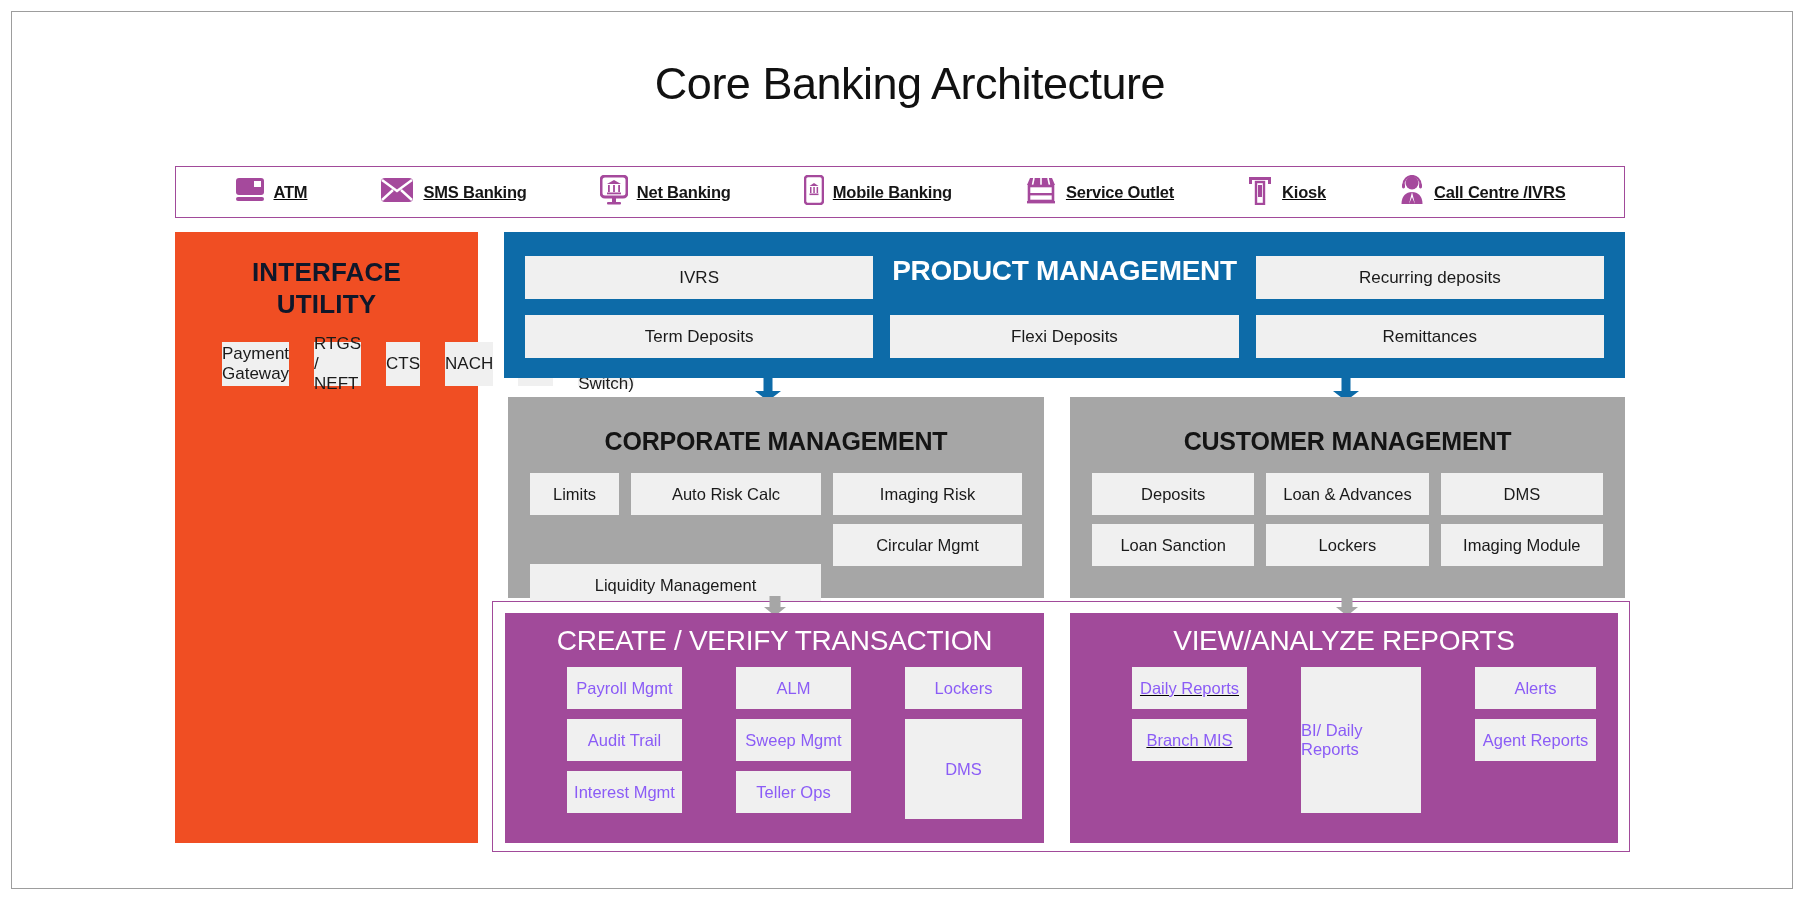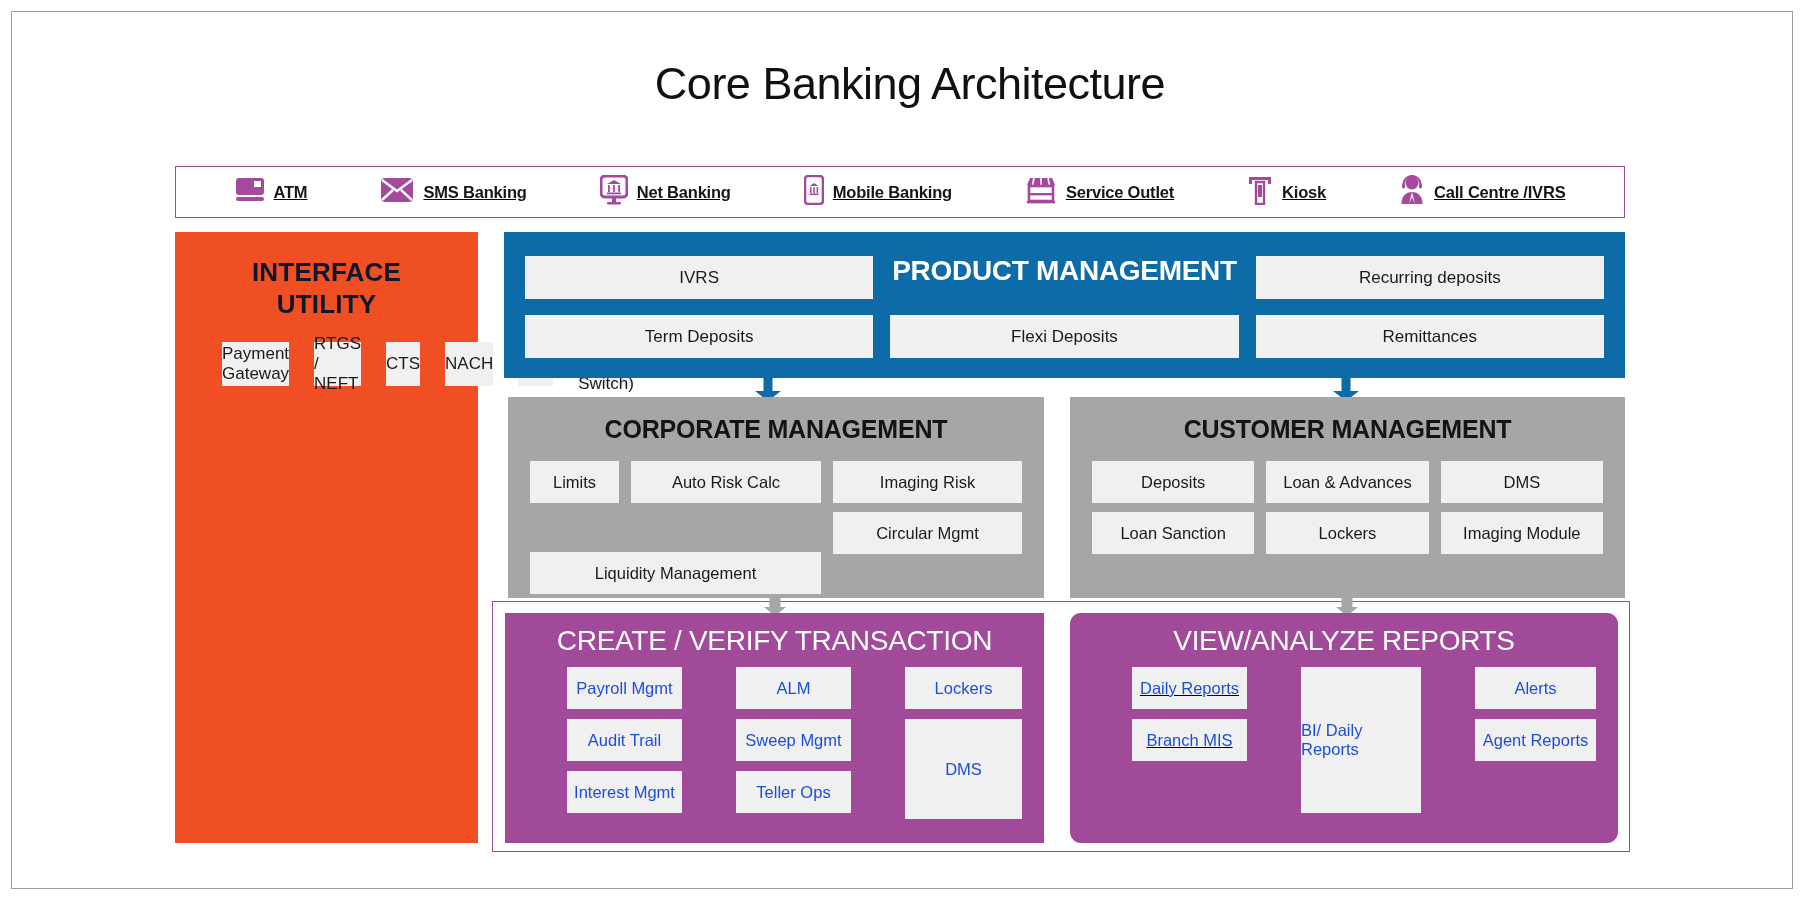--- a/index.html
+++ b/index.html
@@ -147,21 +147,21 @@
   .mgmt-panel {
     position: absolute;
     top: 397px;
     height: 201px;
     background: #a6a6a6;
   }
   .mgmt-panel.corporate { left: 508px; width: 536px; }
   .mgmt-panel.customer  { left: 1070px; width: 555px; }
   .mgmt-title {
     text-align: center;
-    margin-top: 18px;
+    margin-top: 30px;
     font-size: 25px;
     font-weight: bold;
     color: #141414;
     letter-spacing: -0.2px;
   }
   .mgmt-grid {
     margin-top: 17px;
     padding: 0 22px;
     display: flex;
     flex-direction: column;
@@ -186,42 +186,42 @@
     border: 1px solid #a14a9a;
     background: #ffffff;
   }
   .purple-panel {
     position: absolute;
     top: 613px;
     height: 230px;
     background: #a14a9a;
   }
   .purple-panel.create { left: 505px; width: 539px; }
-  .purple-panel.reports { left: 1070px; width: 548px; border-radius: 11px; }
+  .purple-panel.reports { left: 1070px; width: 548px; }
   .purple-title {
     text-align: center;
     margin-top: 12px;
     font-size: 28px;
     color: #ffffff;
     letter-spacing: -0.3px;
   }
   .p-body {
     margin-top: 10px;
     padding: 0 22px;
     display: flex;
     gap: 14px;
   }
   .p-col { display: flex; flex-direction: column; gap: 10px; }
   .p-chip {
     background: #f0f0f0;
     display: flex;
     align-items: center;
     justify-content: center;
     font-size: 16.5px;
-    color: #1d4ed8;
+    color: #8b5cf6;
     height: 42px;
     margin-left: 40px;
   }
   .p-chip.tall { height: 100px; }
   .p-chip.xtall { height: 146px; }
 </style>
 </head>
 <body>
 
 <div id="page">

